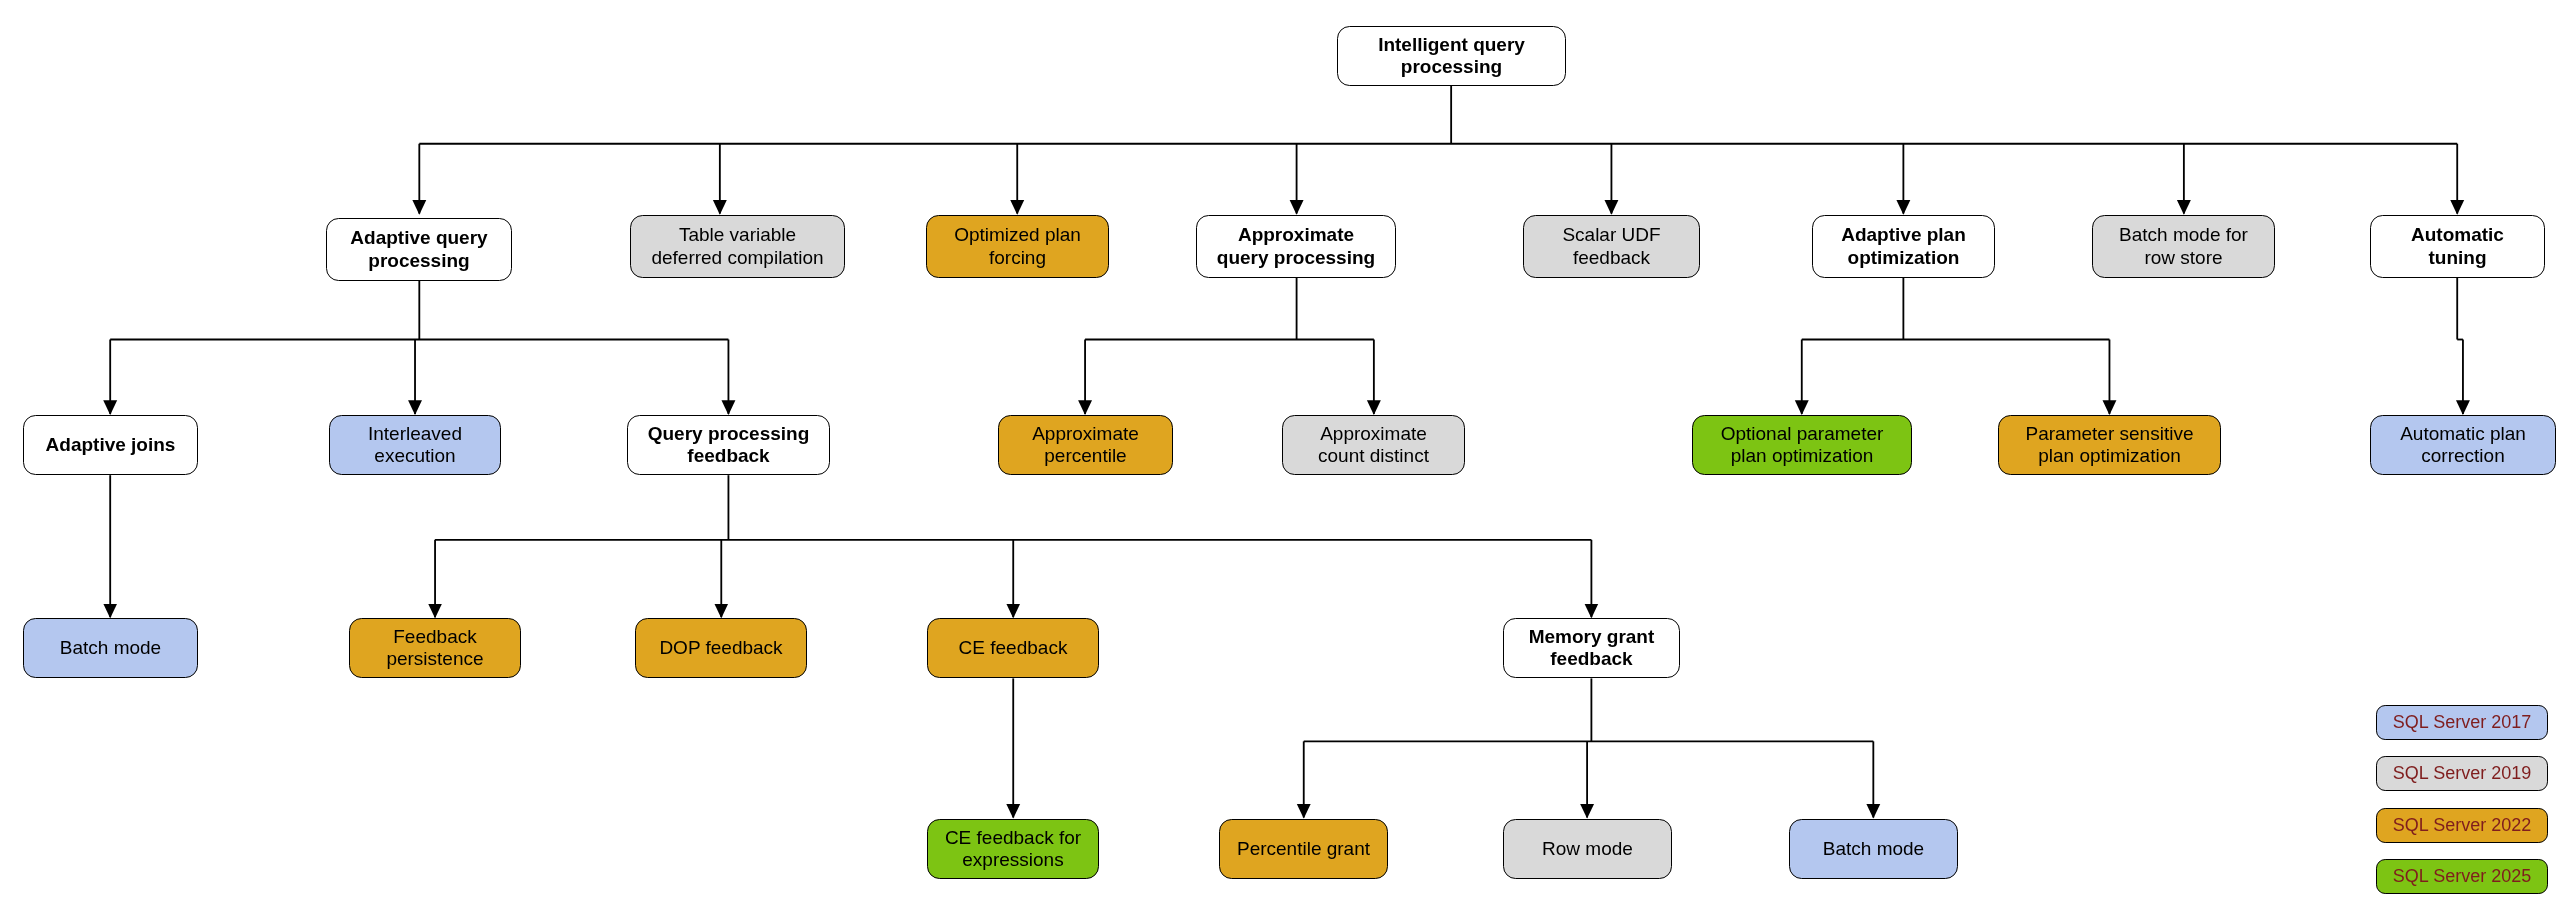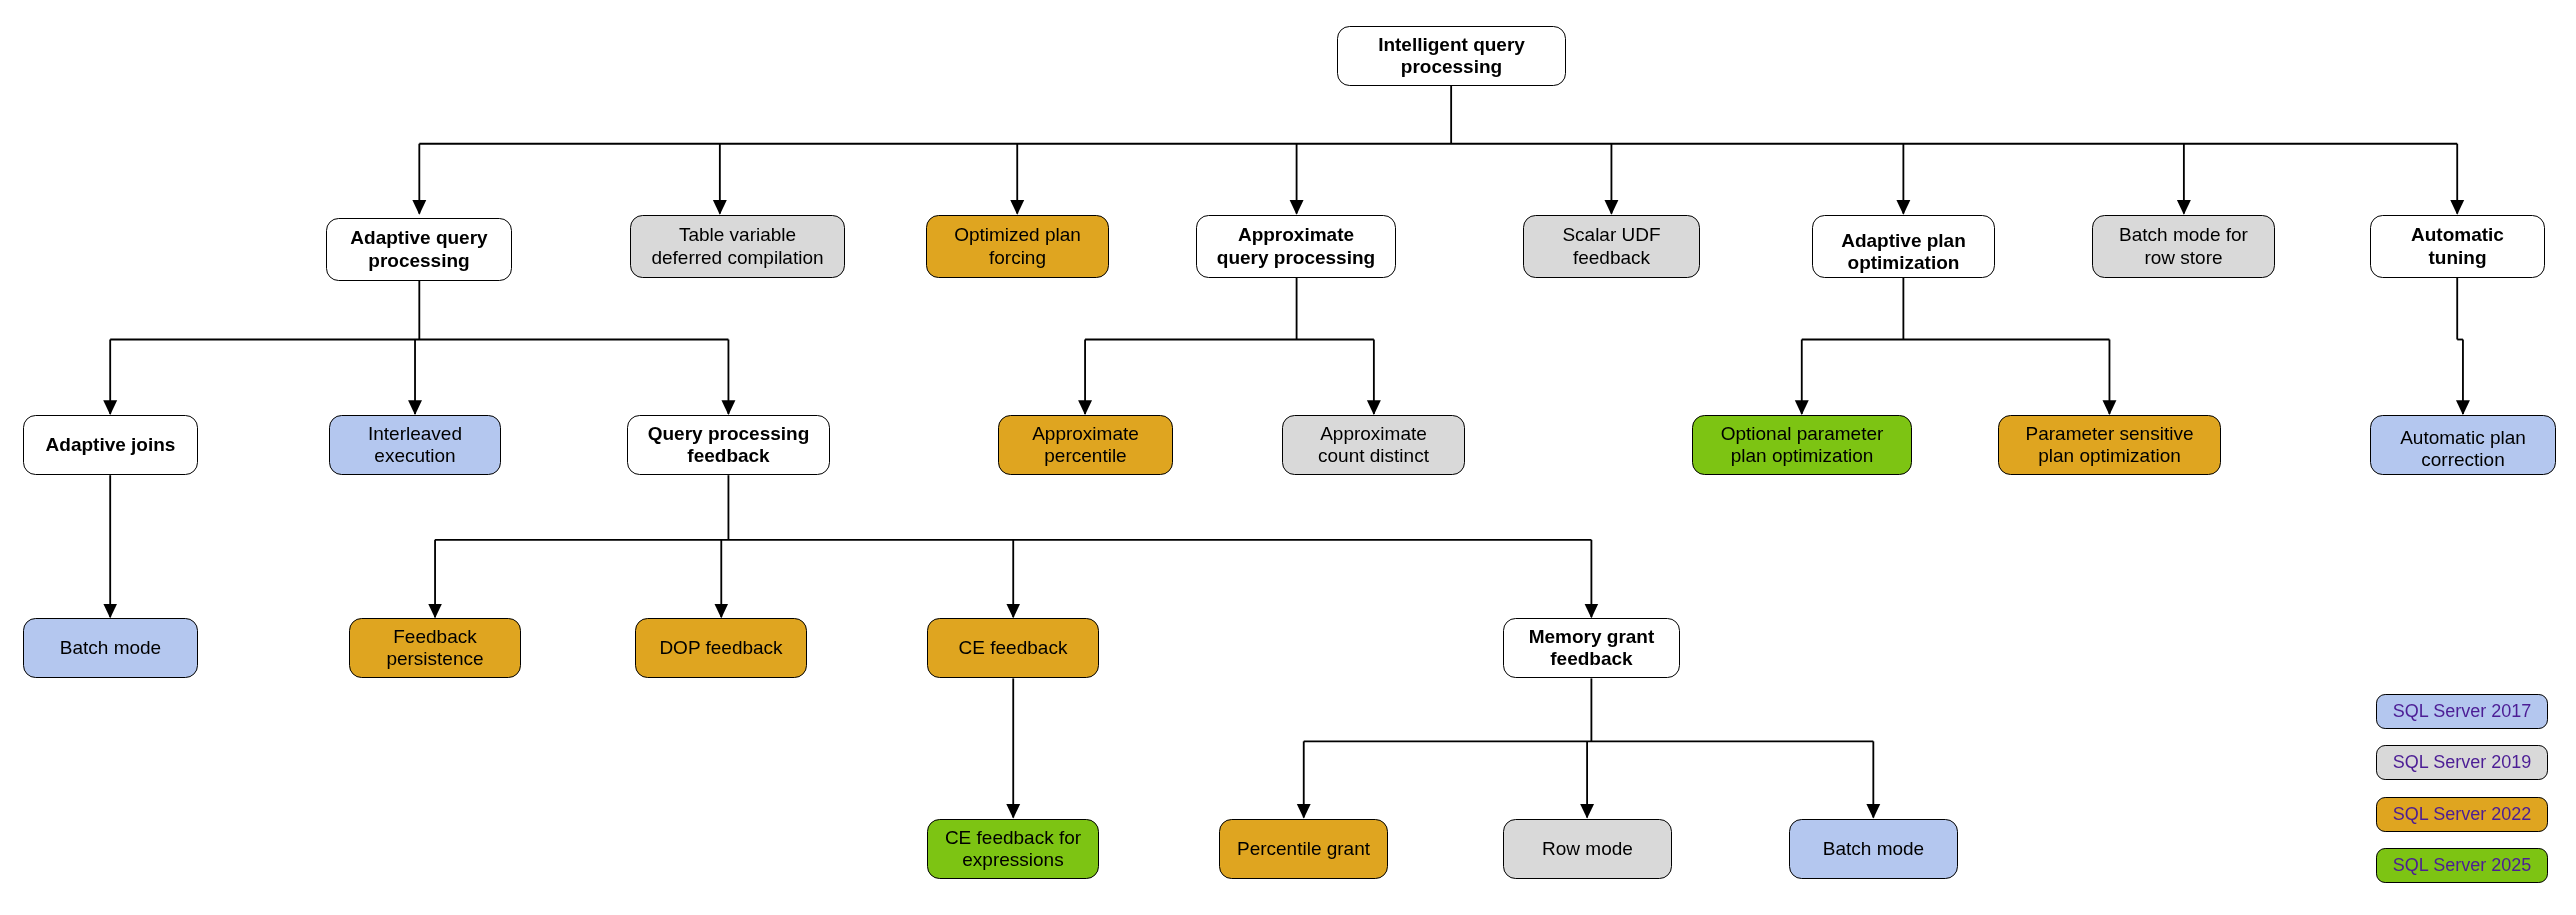--- a/index.html
+++ b/index.html
@@ -51,22 +51,23 @@
   .legend-item {
     position: absolute;
     box-sizing: border-box;
     border: 1.7px solid #000000;
     border-radius: 9.2px;
     display: flex;
     align-items: center;
     justify-content: center;
     font-family: "Liberation Sans", sans-serif;
     font-size: 18px;
-    color: #4c1d95;
-    background: #ffffff;
+    color: #7f1d1d;
+    background: #ffffff;
+    margin-top: 11px;
   }
 </style>
 </head>
 <body>
 
 <div id="diagram-root">
 
   <svg class="edges" viewBox="0 0 4500 1600" xmlns="http://www.w3.org/2000/svg">
     <defs>
       <marker id="arrowhead" markerWidth="9" markerHeight="9" refX="7.4" refY="4.5" orient="auto" markerUnits="strokeWidth">
@@ -134,21 +135,21 @@
 forcing</span>
       </div>
       <div class="node bold" style="left: 1196px; top: 215px; width: 200px; height: 63px; background: rgb(255, 255, 255);">
         <span class="lbl">Approximate
 query processing</span>
       </div>
       <div class="node" style="left: 1523px; top: 215px; width: 177px; height: 63px; background: rgb(217, 217, 217);">
         <span class="lbl">Scalar UDF
 feedback</span>
       </div>
-      <div class="node bold" style="left: 1812px; top: 215px; width: 183px; height: 63px; background: rgb(255, 255, 255); align-items: flex-end;">
+      <div class="node bold" style="left: 1812px; top: 215px; width: 183px; height: 63px; background: rgb(255, 255, 255);">
         <span class="lbl">Adaptive plan
 optimization</span>
       </div>
       <div class="node" style="left: 2092px; top: 215px; width: 183px; height: 63px; background: rgb(217, 217, 217);">
         <span class="lbl">Batch mode for
 row store</span>
       </div>
       <div class="node bold" style="left: 2370px; top: 215px; width: 175px; height: 63px; background: rgb(255, 255, 255);">
         <span class="lbl">Automatic
 tuning</span>
@@ -173,21 +174,21 @@
 count distinct</span>
       </div>
       <div class="node" style="left: 1692px; top: 415px; width: 220px; height: 60px; background: rgb(125, 196, 19);">
         <span class="lbl">Optional parameter
 plan optimization</span>
       </div>
       <div class="node" style="left: 1998px; top: 415px; width: 223px; height: 60px; background: rgb(223, 165, 32);">
         <span class="lbl">Parameter sensitive
 plan optimization</span>
       </div>
-      <div class="node" style="left: 2370px; top: 415px; width: 186px; height: 60px; background: rgb(180, 199, 239); align-items: flex-end;">
+      <div class="node" style="left: 2370px; top: 415px; width: 186px; height: 60px; background: rgb(180, 199, 239);">
         <span class="lbl">Automatic plan
 correction</span>
       </div>
       <div class="node" style="left: 23px; top: 618px; width: 175px; height: 60px; background: rgb(180, 199, 239);">
         <span class="lbl">Batch mode</span>
       </div>
       <div class="node" style="left: 349px; top: 618px; width: 172px; height: 60px; background: rgb(223, 165, 32);">
         <span class="lbl">Feedback
 persistence</span>
       </div>

